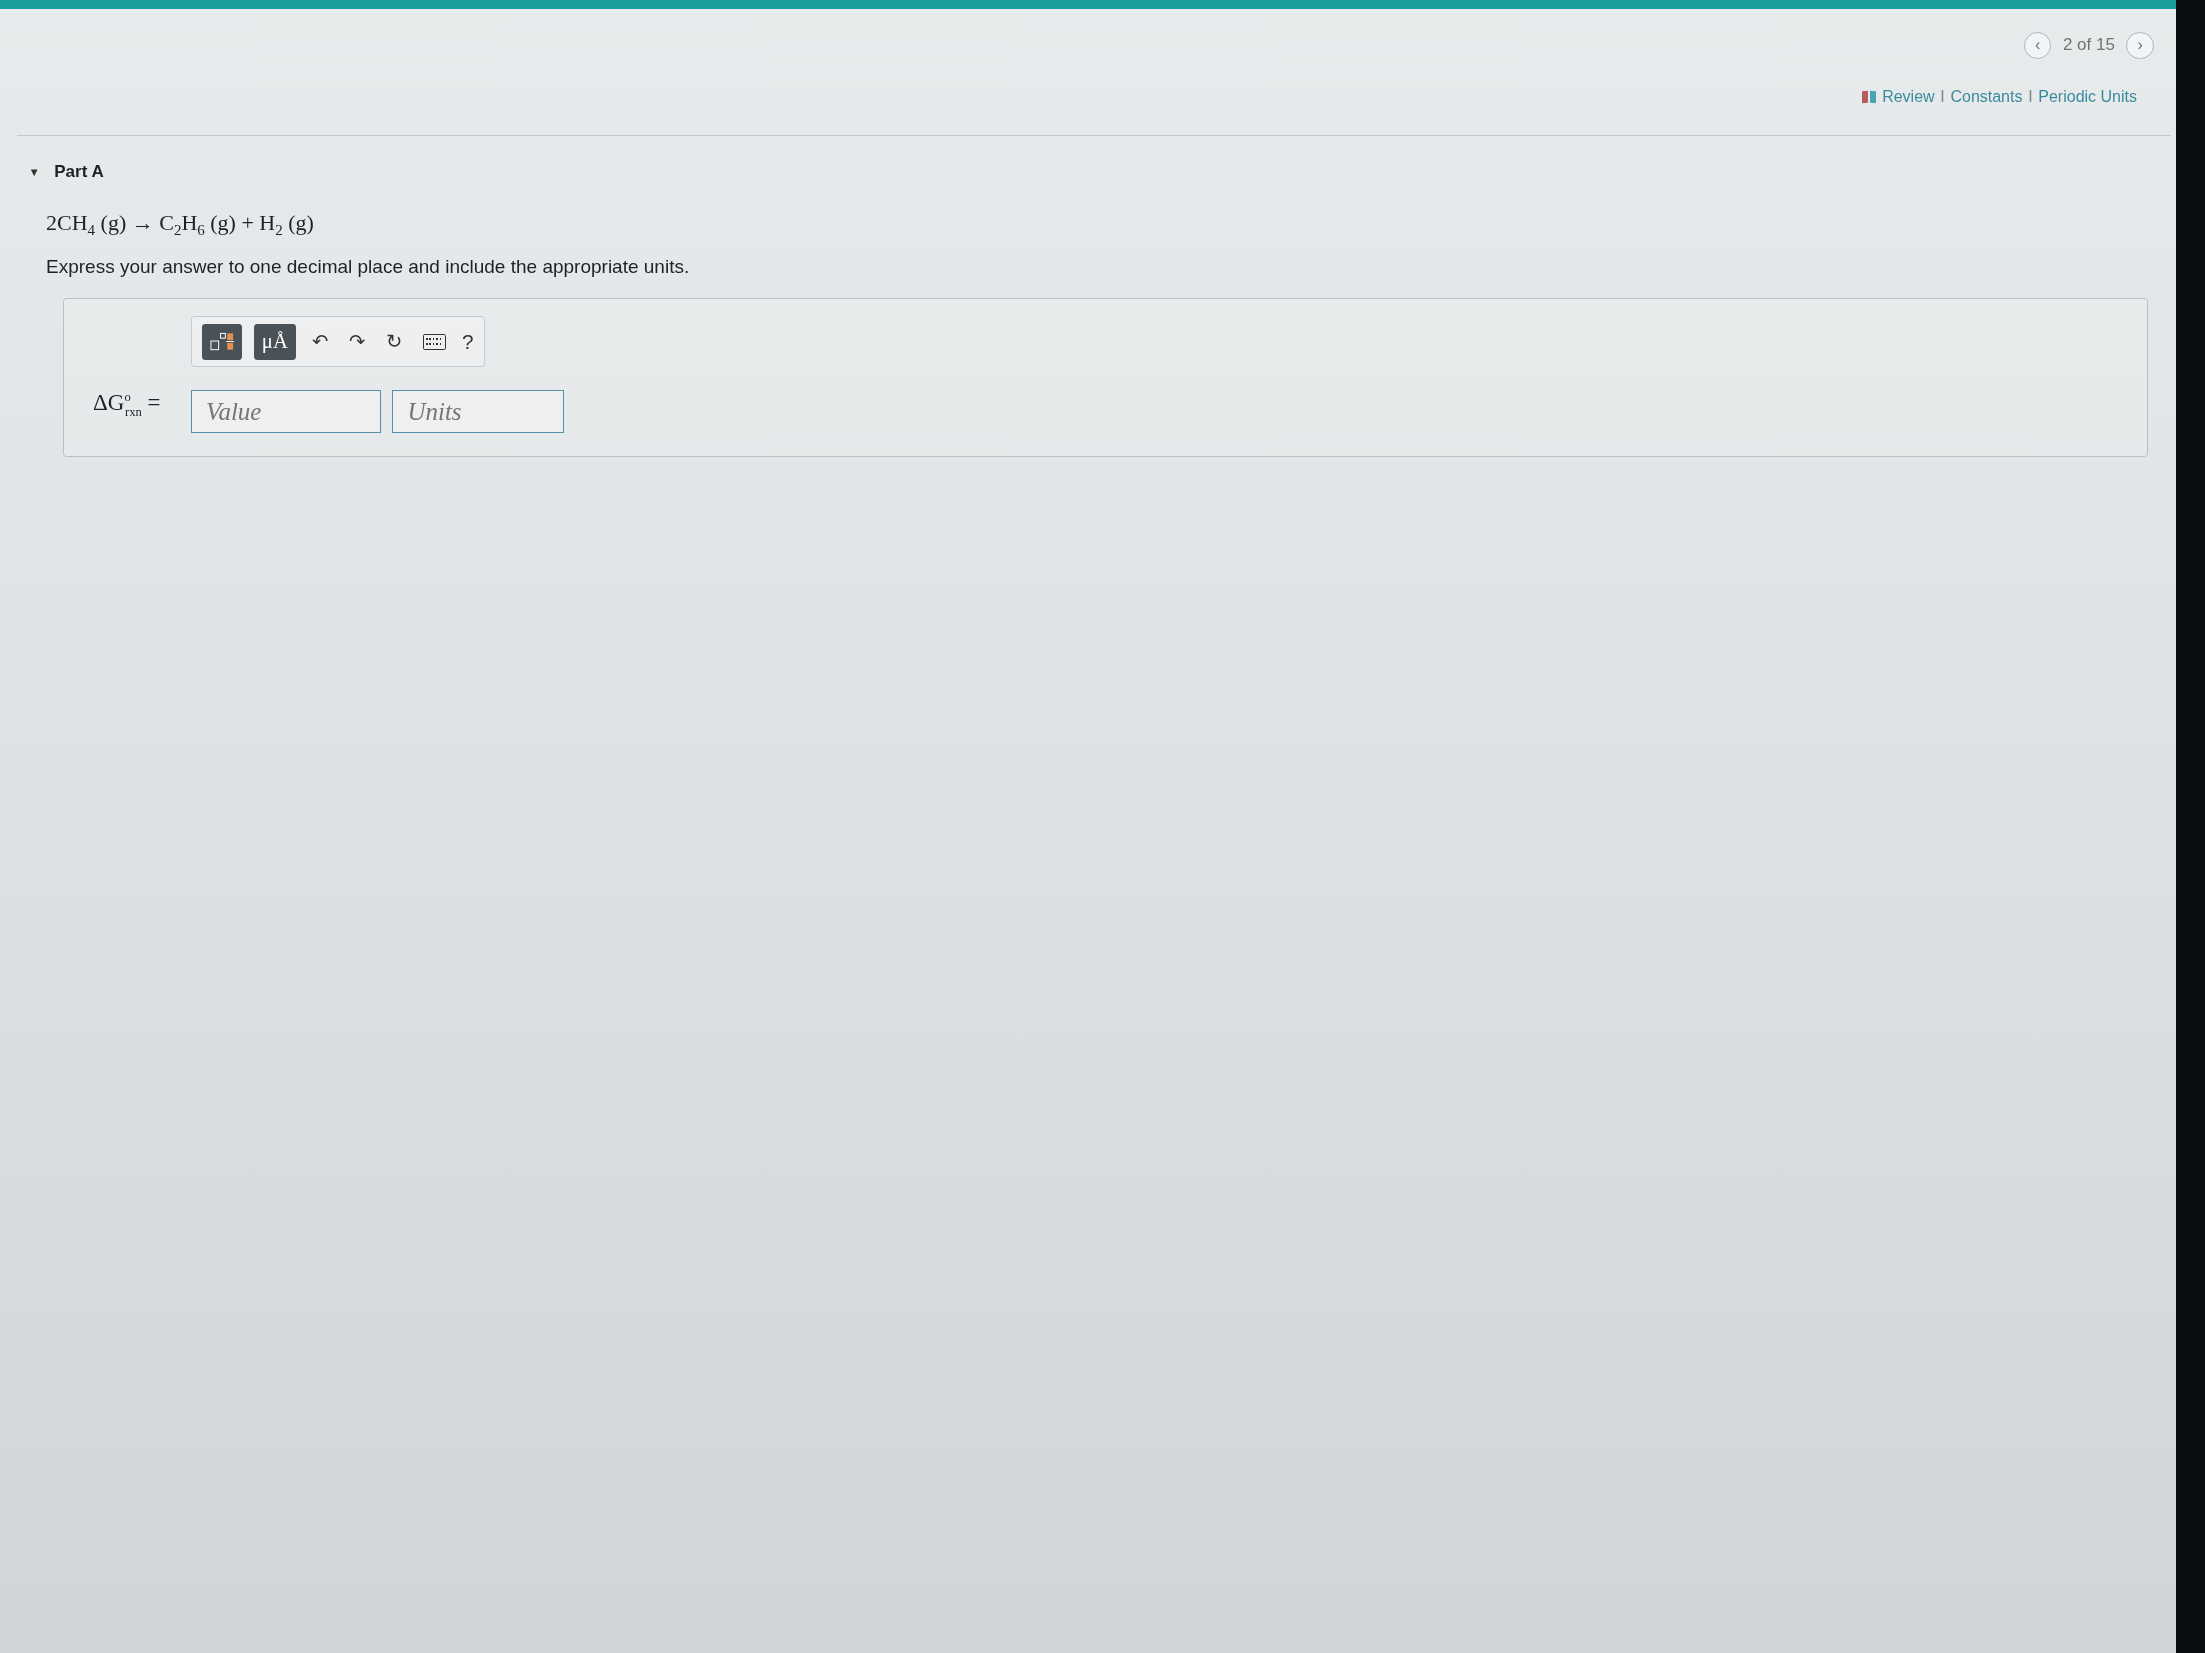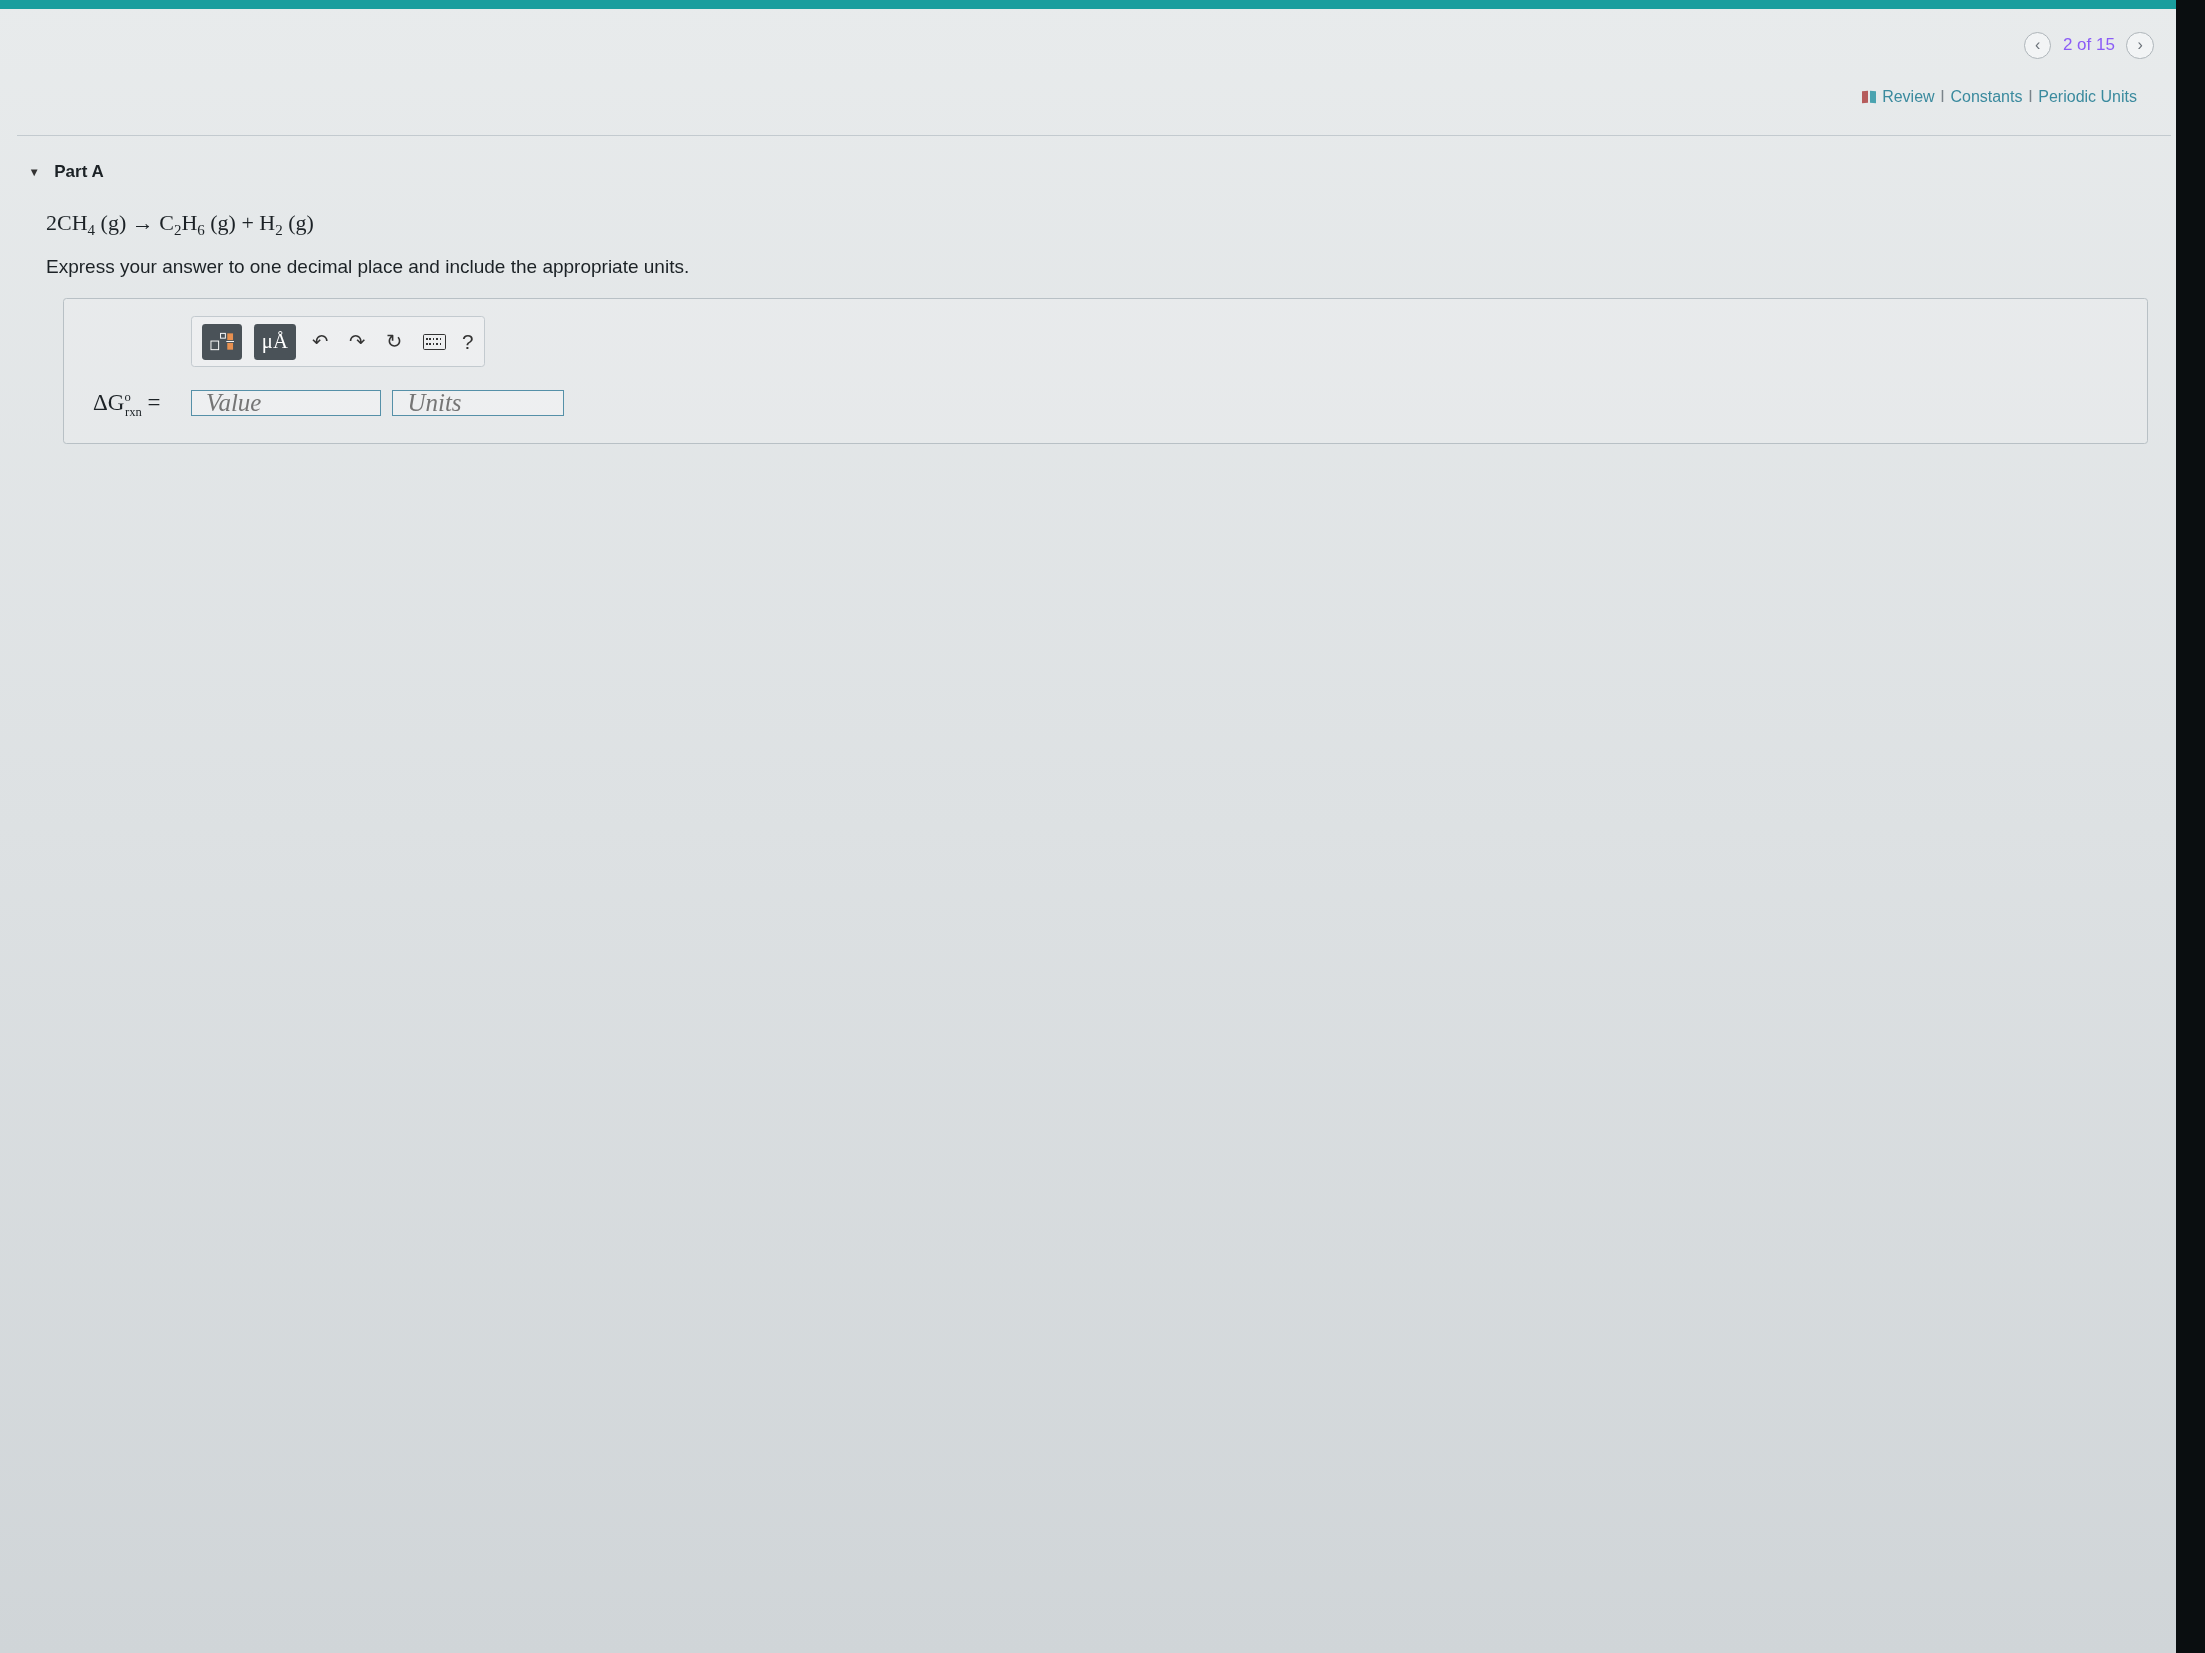--- a/index.html
+++ b/index.html
@@ -39,21 +39,21 @@
       background: #f2f4f5;
       display: flex;
       align-items: center;
       justify-content: center;
       font-size: 16px;
       color: #6b7279;
       cursor: pointer;
     }
     .nav-count {
       font-size: 17px;
-      color: #8b5cf6;
+      color: #737373;
     }
     .links-row {
       display: flex;
       justify-content: flex-end;
       align-items: center;
       gap: 5.7px;
       margin-bottom: 29px;
       padding-right: 34px;
       font-size: 16px;
       color: #3a8a9e;
@@ -199,21 +199,21 @@
       font-size: 12.6px;
       vertical-align: super;
     }
     .delta-g .sub2 {
       font-size: 12.6px;
       vertical-align: sub;
       margin-left: -5.7px;
     }
     .input-field {
       border: 1.1px solid #5590a8;
-      height: 26px;
+      height: 43px;
       font-family: 'Times New Roman', serif;
       font-size: 25px;
       font-style: italic;
       color: #14532d;
       padding: 0 14.4px;
       background: rgba(255,255,255,0.3);
       outline: none;
     }
     .value-field {
       width: 190px;

